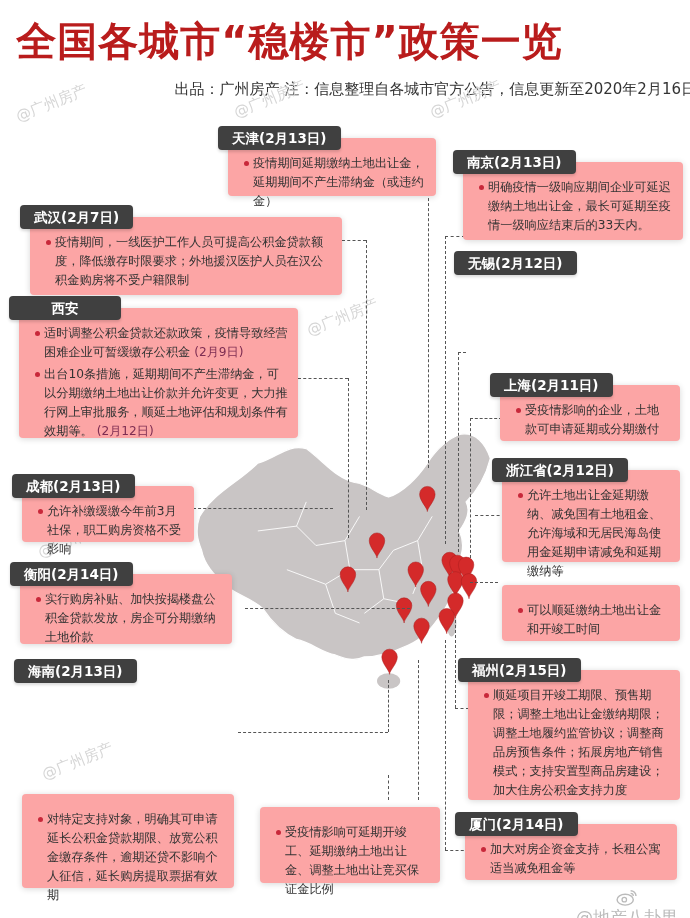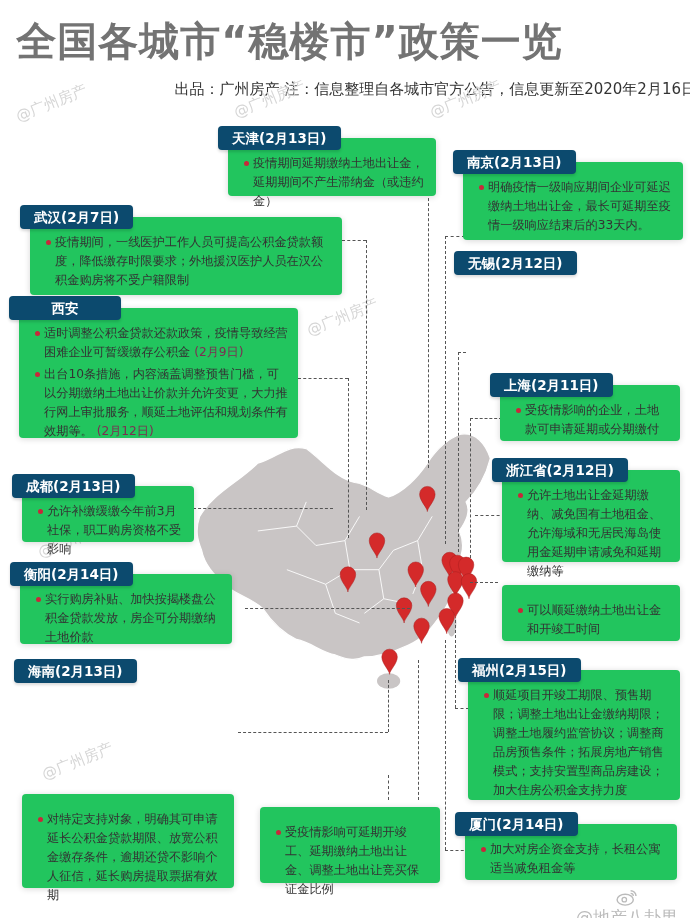--- a/index.html
+++ b/index.html
@@ -1,21 +1,21 @@
 <!DOCTYPE html>
 <html><head>
 <meta charset="utf-8">
 <style>
   * { box-sizing: border-box; margin: 0; padding: 0; }
   html, body { width: 690px; height: 918px; background: #ffffff; overflow: hidden; }
   body { font-family: "DejaVu Sans", "Liberation Sans", sans-serif; color: #333; position: relative; }
 
   .title {
     position: absolute; left: 0; top: 14px; width: 579px; text-align: center;
-    font-size: 40px; font-weight: bold; color: #737373; letter-spacing: 1px;
+    font-size: 40px; font-weight: bold; color: #b91c1c; letter-spacing: 1px;
   }
   .subtitle {
     position: absolute; left: 6px; top: 80px; width: 690px; text-align: right;
     font-size: 15px; color: #333;
   }
 
   .watermark {
     position: absolute; color: #d6d6d6; font-size: 15px; transform: rotate(-22deg);
     white-space: nowrap; pointer-events: none;
   }
@@ -24,27 +24,27 @@
   .map { position: absolute; left: 190px; top: 420px; width: 310px; height: 280px; }
   .map svg { width: 100%; height: 100%; }
 
   
   .conn { position: absolute; border-color: #555; border-style: dashed; border-width: 0; }
 
   
   .card { position: absolute; }
   .card .tag {
     position: absolute; left: 0; top: 0; height: 24px; padding: 0 14px;
-    background: #0c4a6e; color: #fff; font-weight: bold; font-size: 13.5px;
+    background: #404040; color: #fff; font-weight: bold; font-size: 13.5px;
     line-height: 24px; border-radius: 4px; z-index: 2; white-space: nowrap;
     box-shadow: 0 2px 3px rgba(0,0,0,0.15); min-width: 112px; text-align: center;
   }
   .card .body {
     position: absolute; left: 10px; top: 12px; right: 0; bottom: 0;
-    background: #22c55e; border-radius: 4px;
+    background: #fca5a5; border-radius: 4px;
     box-shadow: 0 1px 6px rgba(0,0,0,0.16);
     padding: 16px 10px 6px 16px; z-index: 1;
   }
   .card .item {
     position: relative; font-size: 12.2px; line-height: 19px; color: #333;
     padding-left: 9px; margin-bottom: 3px;
   }
   .card .item::before {
     content: ""; position: absolute; left: 0; top: 7px; width: 5px; height: 5px;
     border-radius: 50%; background: #c8283a;
@@ -132,21 +132,21 @@
   <div class="tag">武汉(2月7日)</div>
   <div class="body">
     <div class="item">疫情期间，一线医护工作人员可提高公积金贷款额度，降低缴存时限要求；外地援汉医护人员在汉公积金购房将不受户籍限制</div>
   </div>
 </div>
 
 <div class="card" style="left:9px;top:296px;width:289px;height:142px;">
   <div class="tag">西安</div>
   <div class="body">
     <div class="item"><span>适时调整公积金贷款还款政策，疫情导致经营困难企业可暂缓缴存公积金</span> <span class="date">(2月9日)</span></div>
-    <div class="item"><span>出台10条措施，内容涵盖调整预售门槛，可以分期缴纳土地出让价款并允许变更，大力推行网上审批服务，顺延土地评估和规划条件有效期等。</span> <span class="date">(2月12日)</span></div>
+    <div class="item"><span>出台10条措施，延期期间不产生滞纳金，可以分期缴纳土地出让价款并允许变更，大力推行网上审批服务，顺延土地评估和规划条件有效期等。</span> <span class="date">(2月12日)</span></div>
   </div>
 </div>
 
 <div class="card" style="left:12px;top:474px;width:182px;height:68px;">
   <div class="tag">成都(2月13日)</div>
   <div class="body">
     <div class="item">允许补缴缓缴今年前3月社保，职工购房资格不受影响</div>
   </div>
 </div>
 

